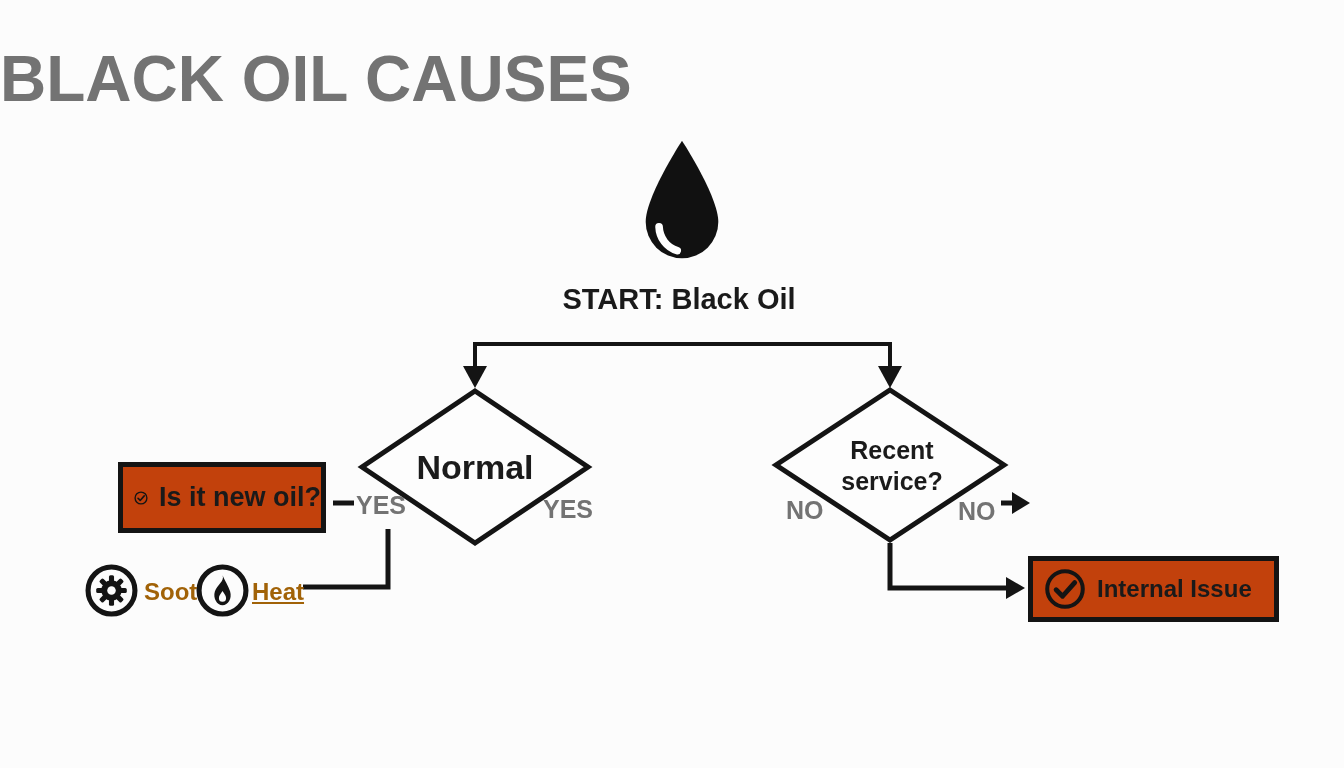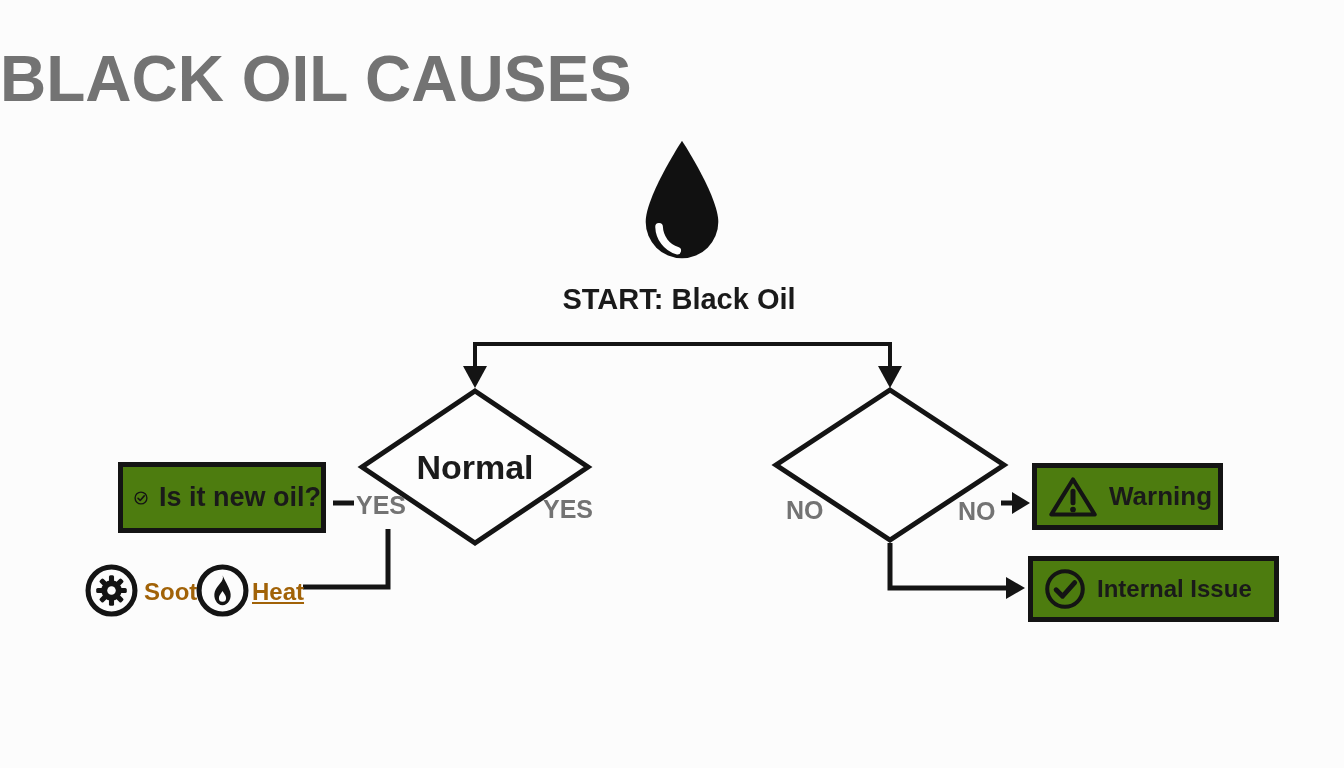--- a/index.html
+++ b/index.html
@@ -44,21 +44,21 @@
     white-space: nowrap;
   }
   .branch-label {
     font-size: 25px;
     font-weight: 800;
     color: #737373;
     white-space: nowrap;
   }
   .node-box {
     border: 5px solid #141414;
-    background: #4d7c0f;
+    background: #c2410c;
     display: flex;
     align-items: center;
     gap: 11px;
     padding-left: 11px;
   }
   .node-box .box-label {
     font-weight: 800;
     color: #1a1a1a;
     white-space: nowrap;
   }
@@ -97,42 +97,38 @@
   <div class="abs page-title">BLACK OIL CAUSES</div>
 
   <svg class="abs" style="left:639px; top:136px;" width="86" height="128" viewBox="0 0 90 132">
     <path d="M45 4 C45 4 7 62 7 89 a38 38 0 0 0 76 0 C83 62 45 4 45 4 Z" fill="#111111"></path>
     <path d="M21 94 a26 27 0 0 0 19 25" fill="none" stroke="#ffffff" stroke-width="8" stroke-linecap="round"></path>
   </svg>
 
   <div class="abs start-label">START: Black Oil</div>
 
   <div class="abs diamond-label" style="left:475px; top:467px;">Normal</div>
+  <div class="abs diamond-label" style="left:892px; top:466px; font-size:25px;">
+    <div>Recent</div>
+    <div>service?</div>
+  </div>
 
   <div class="abs branch-label" style="left:356px; top:491px;">YES</div>
   <div class="abs branch-label" style="left:543px; top:495px;">YES</div>
   <div class="abs branch-label" style="left:786px; top:496px;">NO</div>
   <div class="abs branch-label" style="left:958px; top:497px;">NO</div>
 
   <div class="abs node-box" style="left:118px; top:462px; width:208px; height:71px;">
     <svg width="42" height="42" viewBox="0 0 52 52">
       <circle cx="26" cy="26" r="22" fill="none" stroke="#141414" stroke-width="5"></circle>
       <path d="M15 27 l8 8 l15 -17" fill="none" stroke="#141414" stroke-width="6" stroke-linecap="round" stroke-linejoin="round"></path>
     </svg>
     <span class="box-label" style="font-size:27px;">Is it new oil?</span>
   </div>
 
-  <div class="abs node-box" style="left:1032px; top:463px; width:191px; height:67px;">
-    <svg width="50" height="44" viewBox="0 0 60 52">
-      <path d="M30 5 L56 47 H4 Z" fill="none" stroke="#141414" stroke-width="5" stroke-linejoin="round"></path>
-      <line x1="30" y1="19" x2="30" y2="33" stroke="#141414" stroke-width="6" stroke-linecap="round"></line>
-      <circle cx="30" cy="41" r="3.4" fill="#141414"></circle>
-    </svg>
-    <span class="box-label" style="font-size:26px;">Warning</span>
-  </div>
 
   <div class="abs node-box" style="left:1028px; top:556px; width:251px; height:66px;">
     <svg width="42" height="42" viewBox="0 0 52 52">
       <circle cx="26" cy="26" r="22" fill="none" stroke="#141414" stroke-width="5"></circle>
       <path d="M15 27 l8 8 l15 -17" fill="none" stroke="#141414" stroke-width="6" stroke-linecap="round" stroke-linejoin="round"></path>
     </svg>
     <span class="box-label" style="font-size:24px;">Internal Issue</span>
   </div>
 
   <svg class="abs" style="left:85px; top:564px;" width="53" height="53" viewBox="0 0 52 52">

